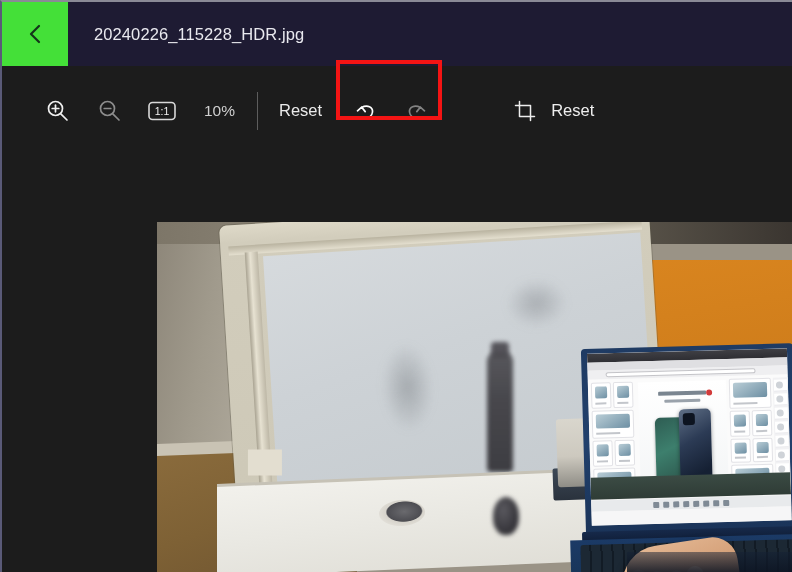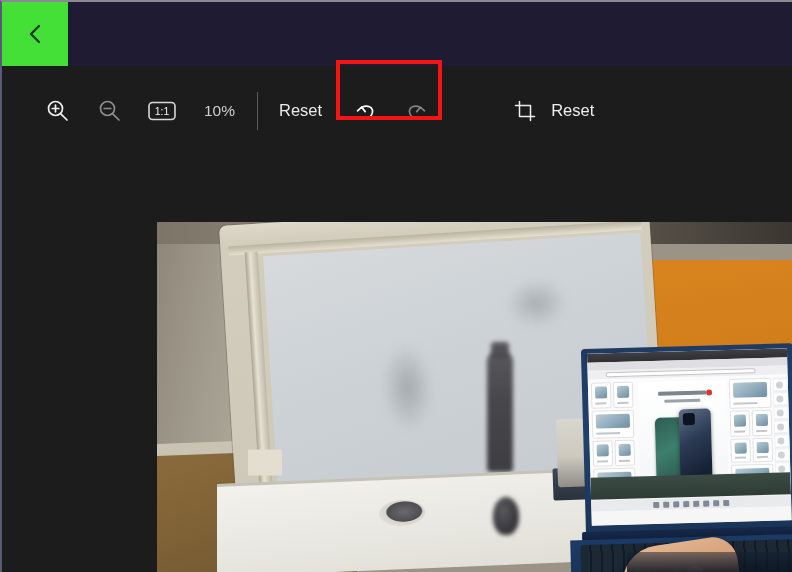--- a/index.html
+++ b/index.html
@@ -397,20 +397,21 @@
 <body>
 
 <div id="app">
 
   <div class="titlebar">
     <div class="back-button">
       <svg width="30" height="30" viewBox="0 0 30 30">
         <path d="M19 7 L11 15 L19 23" fill="none" stroke="#14341a" stroke-width="2.2" stroke-linecap="round" stroke-linejoin="round"></path>
       </svg>
     </div>
+    <div class="title-text">20240226_115228_HDR.jpg</div>
   </div>
 
   <div class="toolbar">
 
     <div class="icon-btn zoom-in-btn">
       <svg width="26" height="26" viewBox="0 0 26 26">
         <circle cx="10.5" cy="10.5" r="7" fill="none" stroke="#f0f0f0" stroke-width="1.7"></circle>
         <line x1="15.8" y1="15.8" x2="22" y2="22" stroke="#f0f0f0" stroke-width="1.7" stroke-linecap="round"></line>
         <line x1="7.2" y1="10.5" x2="13.8" y2="10.5" stroke="#f0f0f0" stroke-width="1.7" stroke-linecap="round"></line>
         <line x1="10.5" y1="7.2" x2="10.5" y2="13.8" stroke="#f0f0f0" stroke-width="1.7" stroke-linecap="round"></line>

